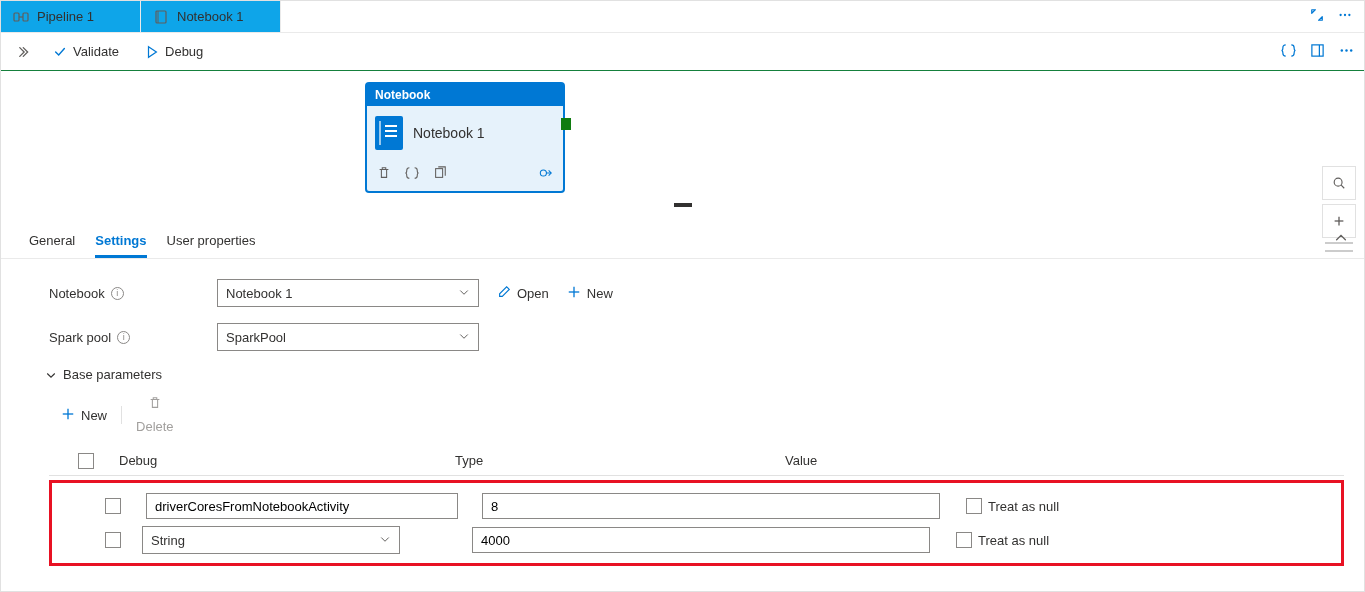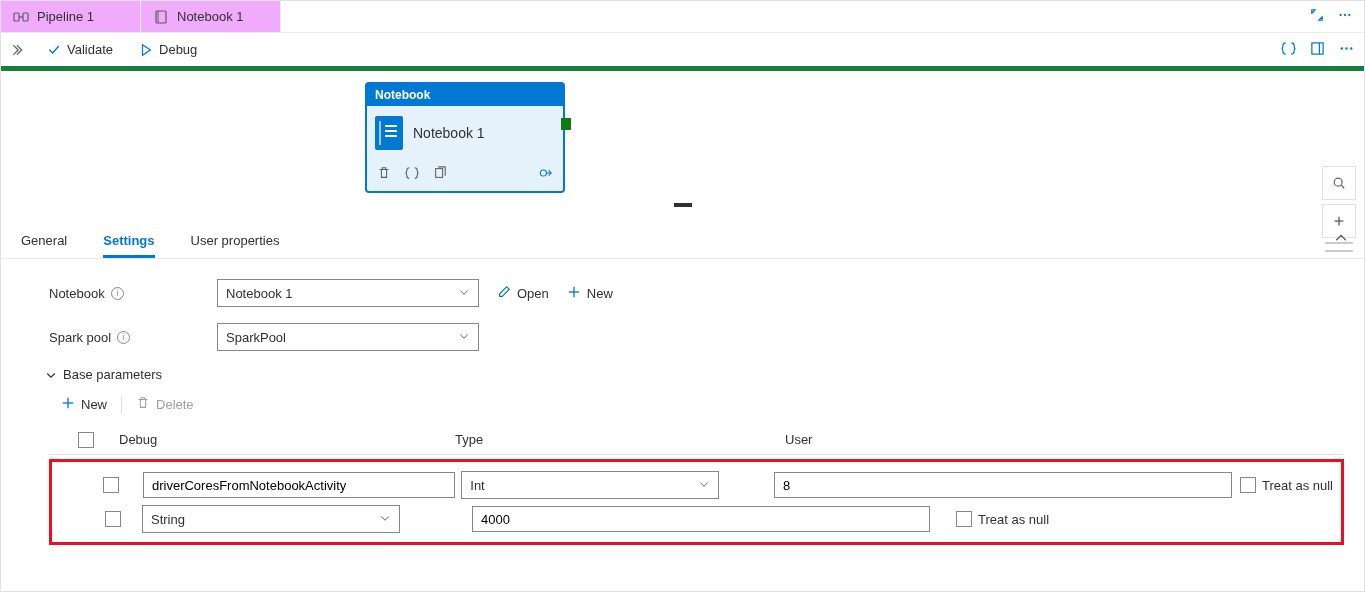--- a/index.html
+++ b/index.html
@@ -2,28 +2,28 @@
 <html><head>
 <meta charset="utf-8">
 <style>
   * { box-sizing: border-box; }
   html, body { margin: 0; padding: 0; font-family: "Segoe UI", Arial, sans-serif; font-size: 13px; color: #323130; background: #fff; }
   body { width: 1365px; height: 592px; position: relative; overflow: hidden; border: 1px solid #e1e1e1;}
   
   .tabs-row { display: flex; height: 32px; border-bottom: 1px solid #eaeaea; align-items: stretch; }
   .tab { display: flex; align-items: center; gap: 8px; padding: 0 18px 0 12px; border-right: 1px solid #eaeaea; cursor: pointer; min-width: 140px; position: relative;}
   .tab.active { background: #fff; }
-  .tab.inactive { background: #f0abfc; }
+  .tab.inactive { background: #0ea5e9; }
   .tab .dot { width:6px; height:6px; border-radius:50%; background:#605e5c; position:absolute; right:12px; top:13px;}
   .tab-icon svg { width:16px; height:16px; display:block; }
   .tabs-right { margin-left:auto; display:flex; align-items:center; gap:14px; padding-right:12px;}
   .tabs-right svg { width:14px; height:14px; }
 
   
-  .toolbar { display:flex; align-items:center; height:38px; border-bottom:5px solid #15803d; gap:6px; padding-left:6px; position:relative;}
+  .toolbar { display:flex; align-items:center; height:38px; border-bottom:1px solid #15803d; gap:6px; padding-left:12px; position:relative;}
   .chevron-collapse { width:24px; display:flex; align-items:center; justify-content:center; color:#605e5c; cursor:pointer;}
   .tool-btn { display:flex; align-items:center; gap:6px; padding:0 10px; height:100%; cursor:pointer; color:#323130;}
   .tool-btn .ic { color:#0078d4; display:flex; align-items:center; }
   .tool-btn .ic svg{width:14px;height:14px;}
   .toolbar-right { position:absolute; right:10px; top:0; height:100%; display:flex; align-items:center; gap:14px;}
   .toolbar-right .ic{color:#0078d4; cursor:pointer;}
   .toolbar-right .ic svg{width:15px;height:15px;}
 
   
   .canvas { position:relative; height:150px; background:#fff; }
@@ -41,42 +41,42 @@
   .conn-dot{position:absolute; right:-8px; top:34px; width:10px; height:12px; background:#107c10;}
   .drag-handle{position:absolute; left:50%; top:202px; width:18px; height:4px; background:#323130; transform:translateX(-50%);}
 
   
   .side-rail{position:absolute; right:8px; top:95px; width:34px;}
   .rail-btn{width:34px;height:34px;border:1px solid #e1e1e1;background:#fff;display:flex;align-items:center;justify-content:center;margin-bottom:4px;cursor:pointer;color:#605e5c;}
   .rail-btn svg{width:14px;height:14px;}
   .rail-sep{width:28px;height:10px;margin:2px auto 0;border-top:2px solid #ccc; border-bottom:2px solid #ccc;}
 
   
-  .prop-tabs{display:flex; gap:36px; padding:0 20px; border-bottom:1px solid #eaeaea; height:38px; align-items:flex-end; position:relative;}
+  .prop-tabs{display:flex; gap:20px; padding:0 28px; border-bottom:1px solid #eaeaea; height:38px; align-items:flex-end; position:relative;}
   .prop-tab{padding-bottom:10px; cursor:pointer; color:#323130;}
   .prop-tab.active{color:#0078d4; font-weight:600; border-bottom:3px solid #0078d4; padding-bottom:7px;}
   .collapse-chevron{position:absolute; right:16px; top:10px; cursor:pointer; color:#605e5c;}
 
   
   .form-area{padding:20px 20px 0 48px;}
   .form-row{display:flex; align-items:center; margin-bottom:16px;}
   .form-label{width:168px; display:flex; align-items:center; gap:6px;}
   .info-ic{width:13px;height:13px;border:1px solid #8a8886;border-radius:50%;display:inline-flex;align-items:center;justify-content:center;font-size:9px;color:#8a8886;line-height:1;}
   .select-box{width:262px; height:28px; border:1px solid #8a8886; padding:0 8px; background:#fff; display:flex; align-items:center; justify-content:space-between; cursor:pointer;}
   .select-box .chev svg{width:12px;height:12px;}
   .link-btn{display:flex;align-items:center;gap:6px;color:#323130;margin-left:18px;cursor:pointer;}
   .link-btn .ic{color:#0078d4;}
   .link-btn .ic svg{width:14px;height:14px;}
 
   .section-head{display:flex;align-items:center;gap:6px;cursor:pointer;margin:4px 0 12px -4px;}
   .section-head svg{width:12px;height:12px;}
 
   .param-actions{display:flex;align-items:center;gap:8px;margin:6px 0 10px 6px;}
   .pa-btn{display:flex;align-items:center;gap:6px;padding:2px 6px;cursor:pointer;}
-  .pa-btn.disabled{color:#a19f9d;cursor:default;}
+  .pa-btn.disabled{color:#a19f9d;cursor:default;flex-direction:column;}
   .pa-btn .ic{color:#0078d4;}
   .pa-btn.disabled .ic{color:#a19f9d;}
   .pa-btn .ic svg{width:14px;height:14px;}
   .vdiv{width:1px;height:18px;background:#e1e1e1;}
 
   
   .ptable{margin-top:6px;}
   .phead{display:flex;align-items:center;height:30px;border-bottom:1px solid #e1e1e1;padding:0 8px;gap:0;}
   .col-chk{width:58px;display:flex;justify-content:center;}
   .col-name{width:340px; padding-left:4px;}
@@ -289,37 +289,29 @@
     </div>
   </div>
 
   <div class="ptable">
     <div class="phead">
       <div class="col-chk">
           <div class="chkbox"></div>
         </div>
       <div class="col-name">Debug</div>
       <div class="col-type">Type</div>
-      <div class="col-val">User</div>
+      <div class="col-val">Value</div>
     </div>
 
     <div class="highlight">
       <div class="prow">
         <div class="col-chk">
             <div class="chkbox"></div>
           </div>
         <div class="col-name"><input class="txt-input name-in" value="driverCoresFromNotebookActivity" style=""></div>
-        <div class="col-type">
-          <div class="select-box type-sel">
-            <span>Int</span>
-            <span class="chev"><svg viewBox="0 0 16 16">
-                  <path d="M3 6 L8 11 L13 6" stroke="#605e5c" stroke-width="1.3" fill="none"></path>
-                </svg></span>
-          </div>
-        </div>
         <div class="col-val"><input class="txt-input val-in" value="8" style=""></div>
         <div class="col-null null-wrap">
           <div class="chkbox"></div>
           <span>Treat as null</span>
         </div>
       </div>
       <div class="prow">
         <div class="col-chk">
             <div class="chkbox"></div>
           </div>

